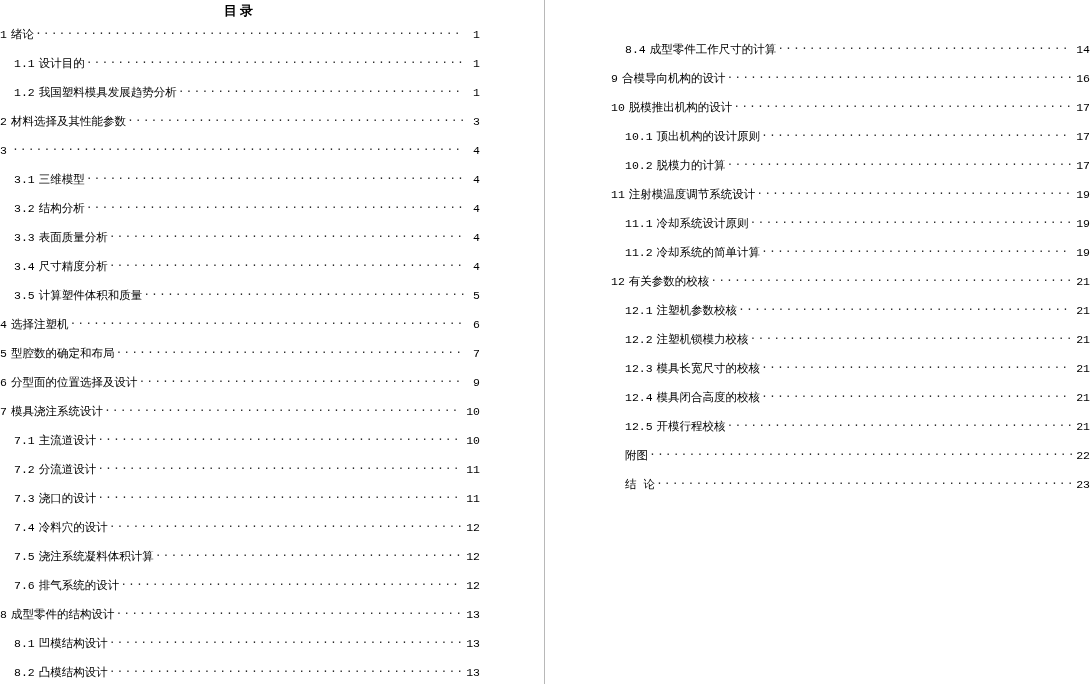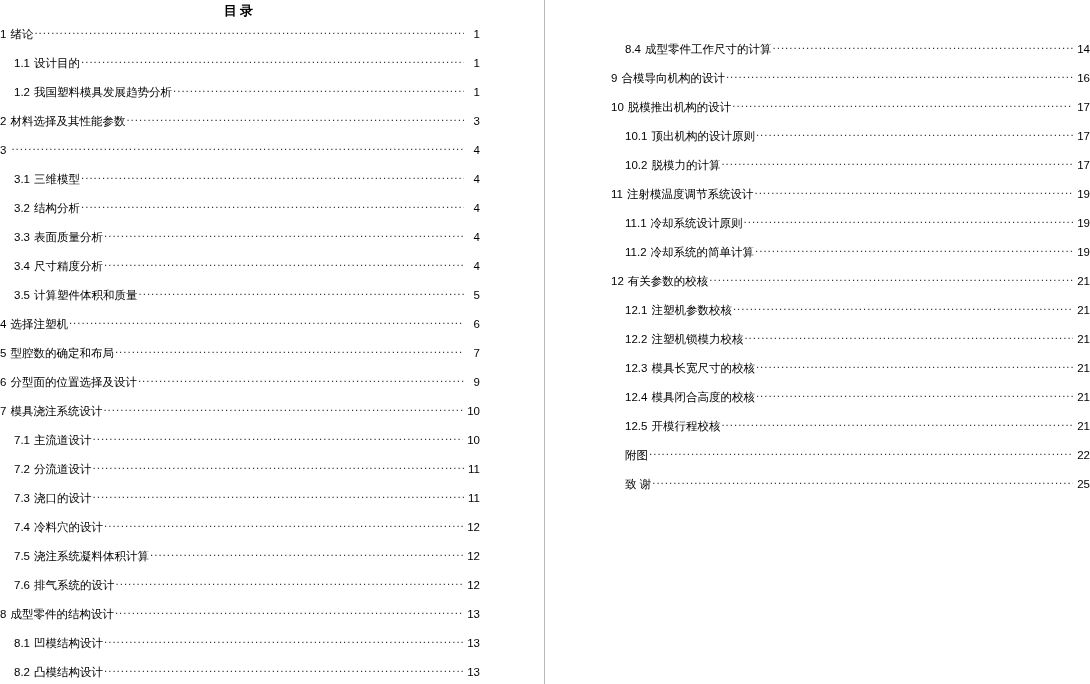--- a/index.html
+++ b/index.html
@@ -12,20 +12,21 @@
     height: 684px;
     font-family: "Liberation Sans", sans-serif;
     color: #000000;
     overflow: hidden;
   }
   .page {
     position: relative;
     width: 1090px;
     height: 684px;
     box-sizing: border-box;
+    font-family: Liberation Mono, monospace;
   }
   .divider {
     position: absolute;
     top: 0;
     left: 544px;
     width: 1px;
     height: 684px;
     background: #b8b8b8;
   }
   .col {
@@ -343,20 +344,20 @@
           <span class="toc-text">开模行程校核</span>
           <span class="toc-leader"></span>
           <span class="toc-page">21</span>
         </li>
         <li class="toc-entry plain">
           <span class="toc-text">附图</span>
           <span class="toc-leader"></span>
           <span class="toc-page">22</span>
         </li>
         <li class="toc-entry plain">
-          <span class="toc-text">致  谢</span>
-          <span class="toc-leader"></span>
-          <span class="toc-page">25</span>
+          <span class="toc-text">结  论</span>
+          <span class="toc-leader"></span>
+          <span class="toc-page">23</span>
         </li>
       </ul>
   </div>
 
 </div>
 
 </body></html>

